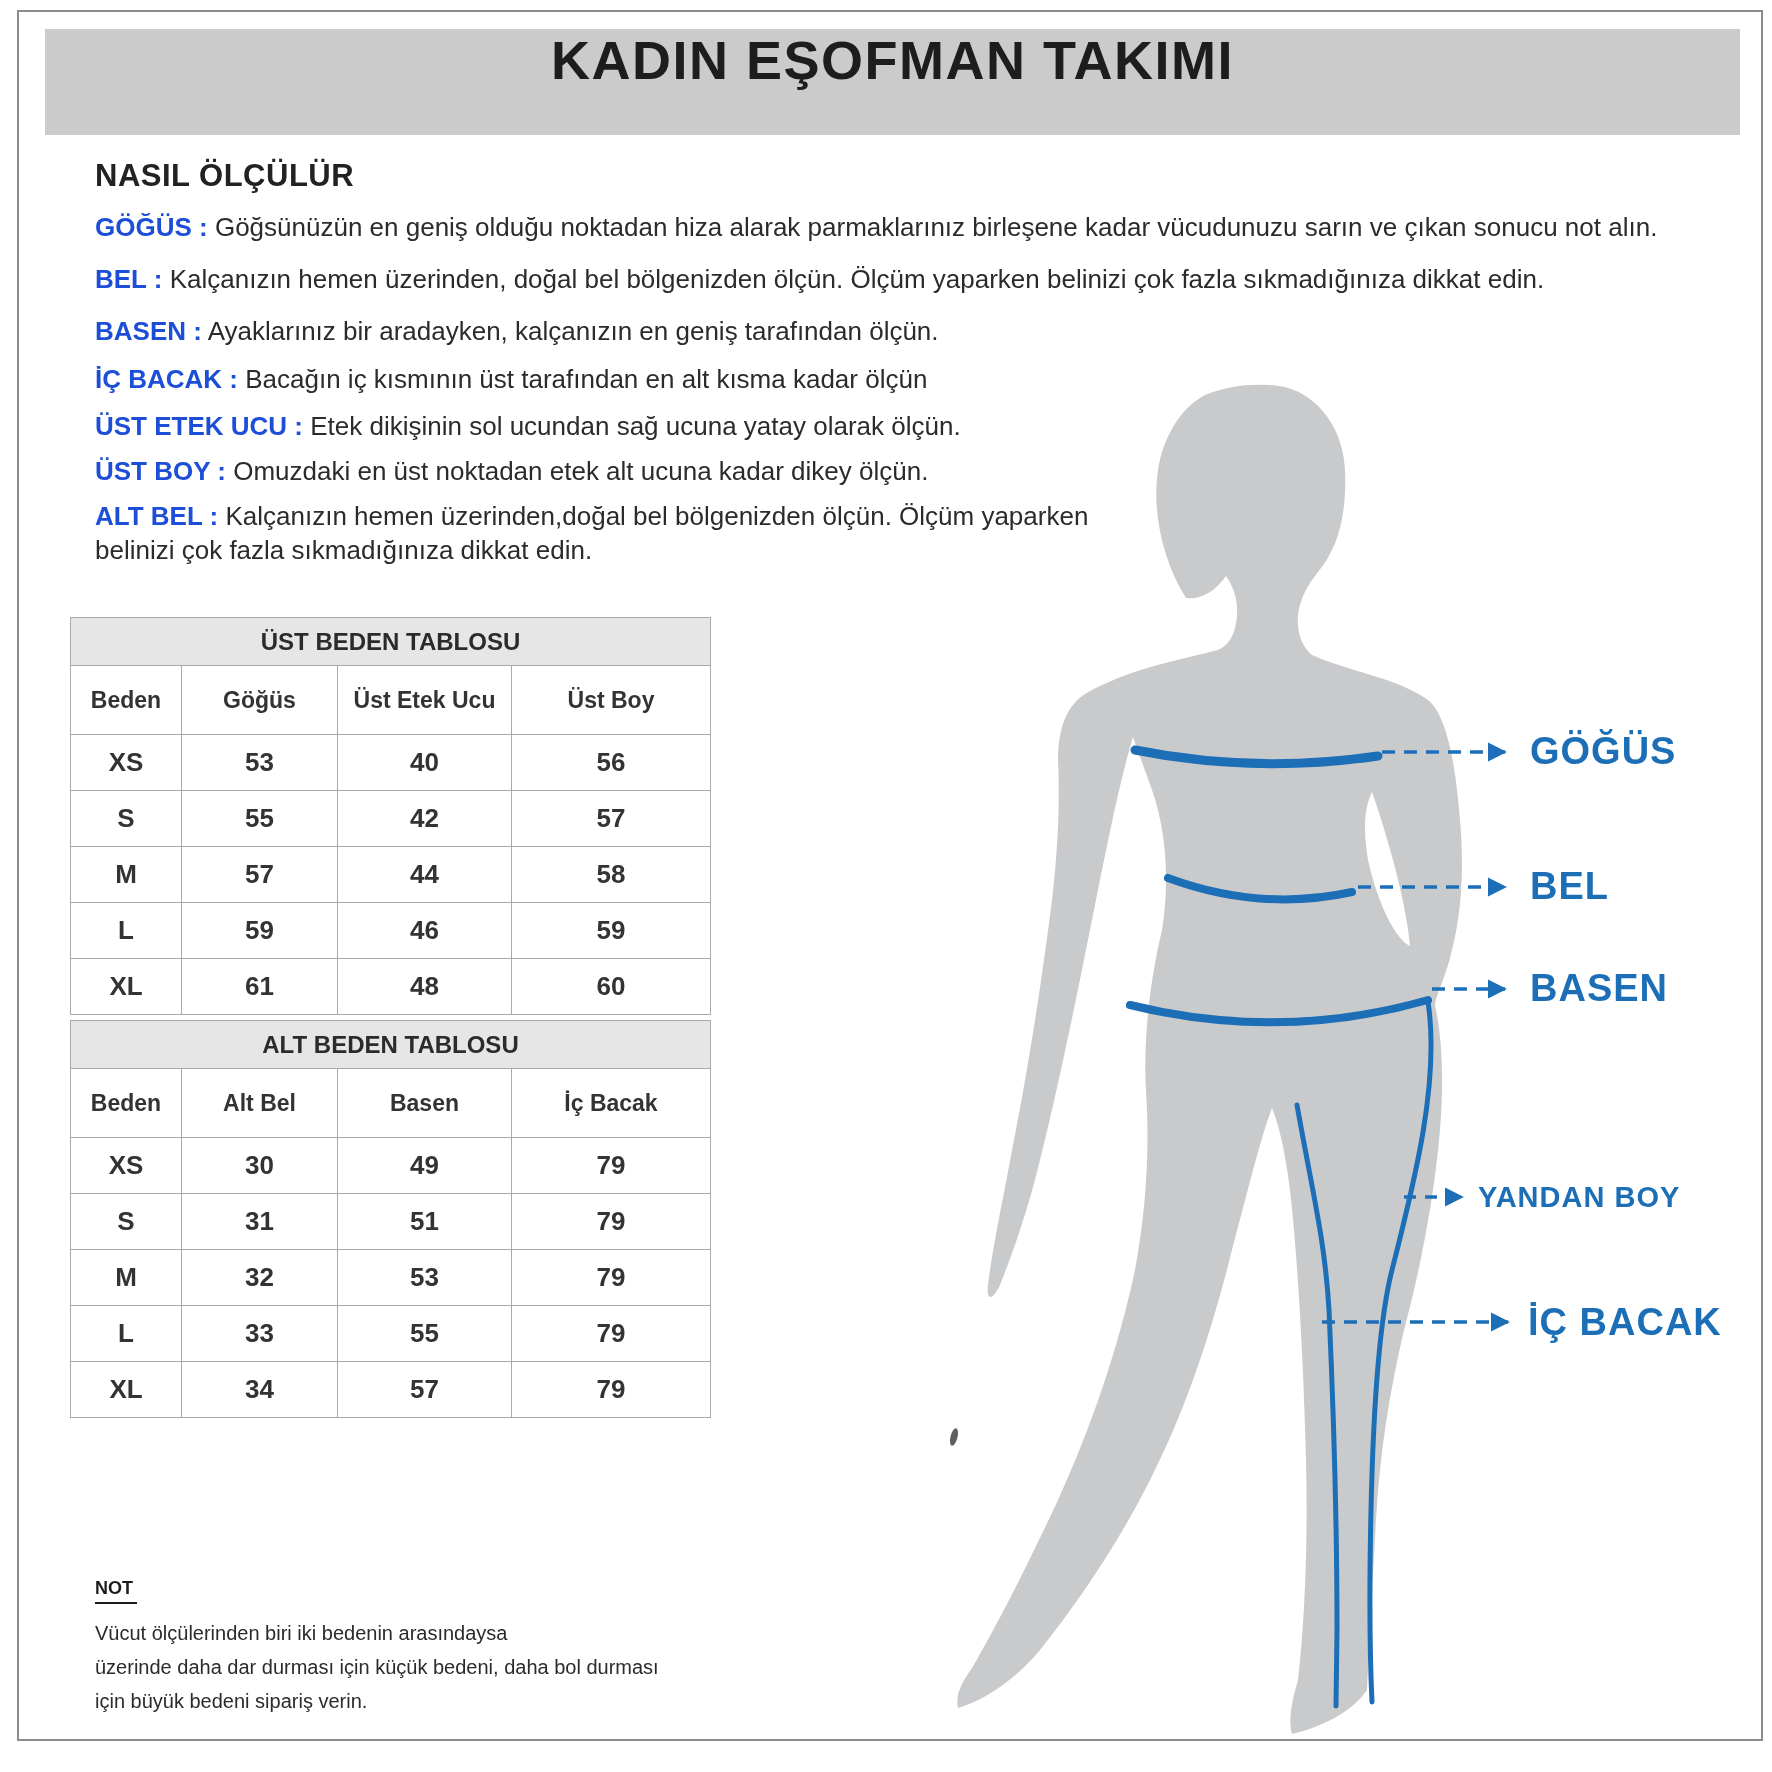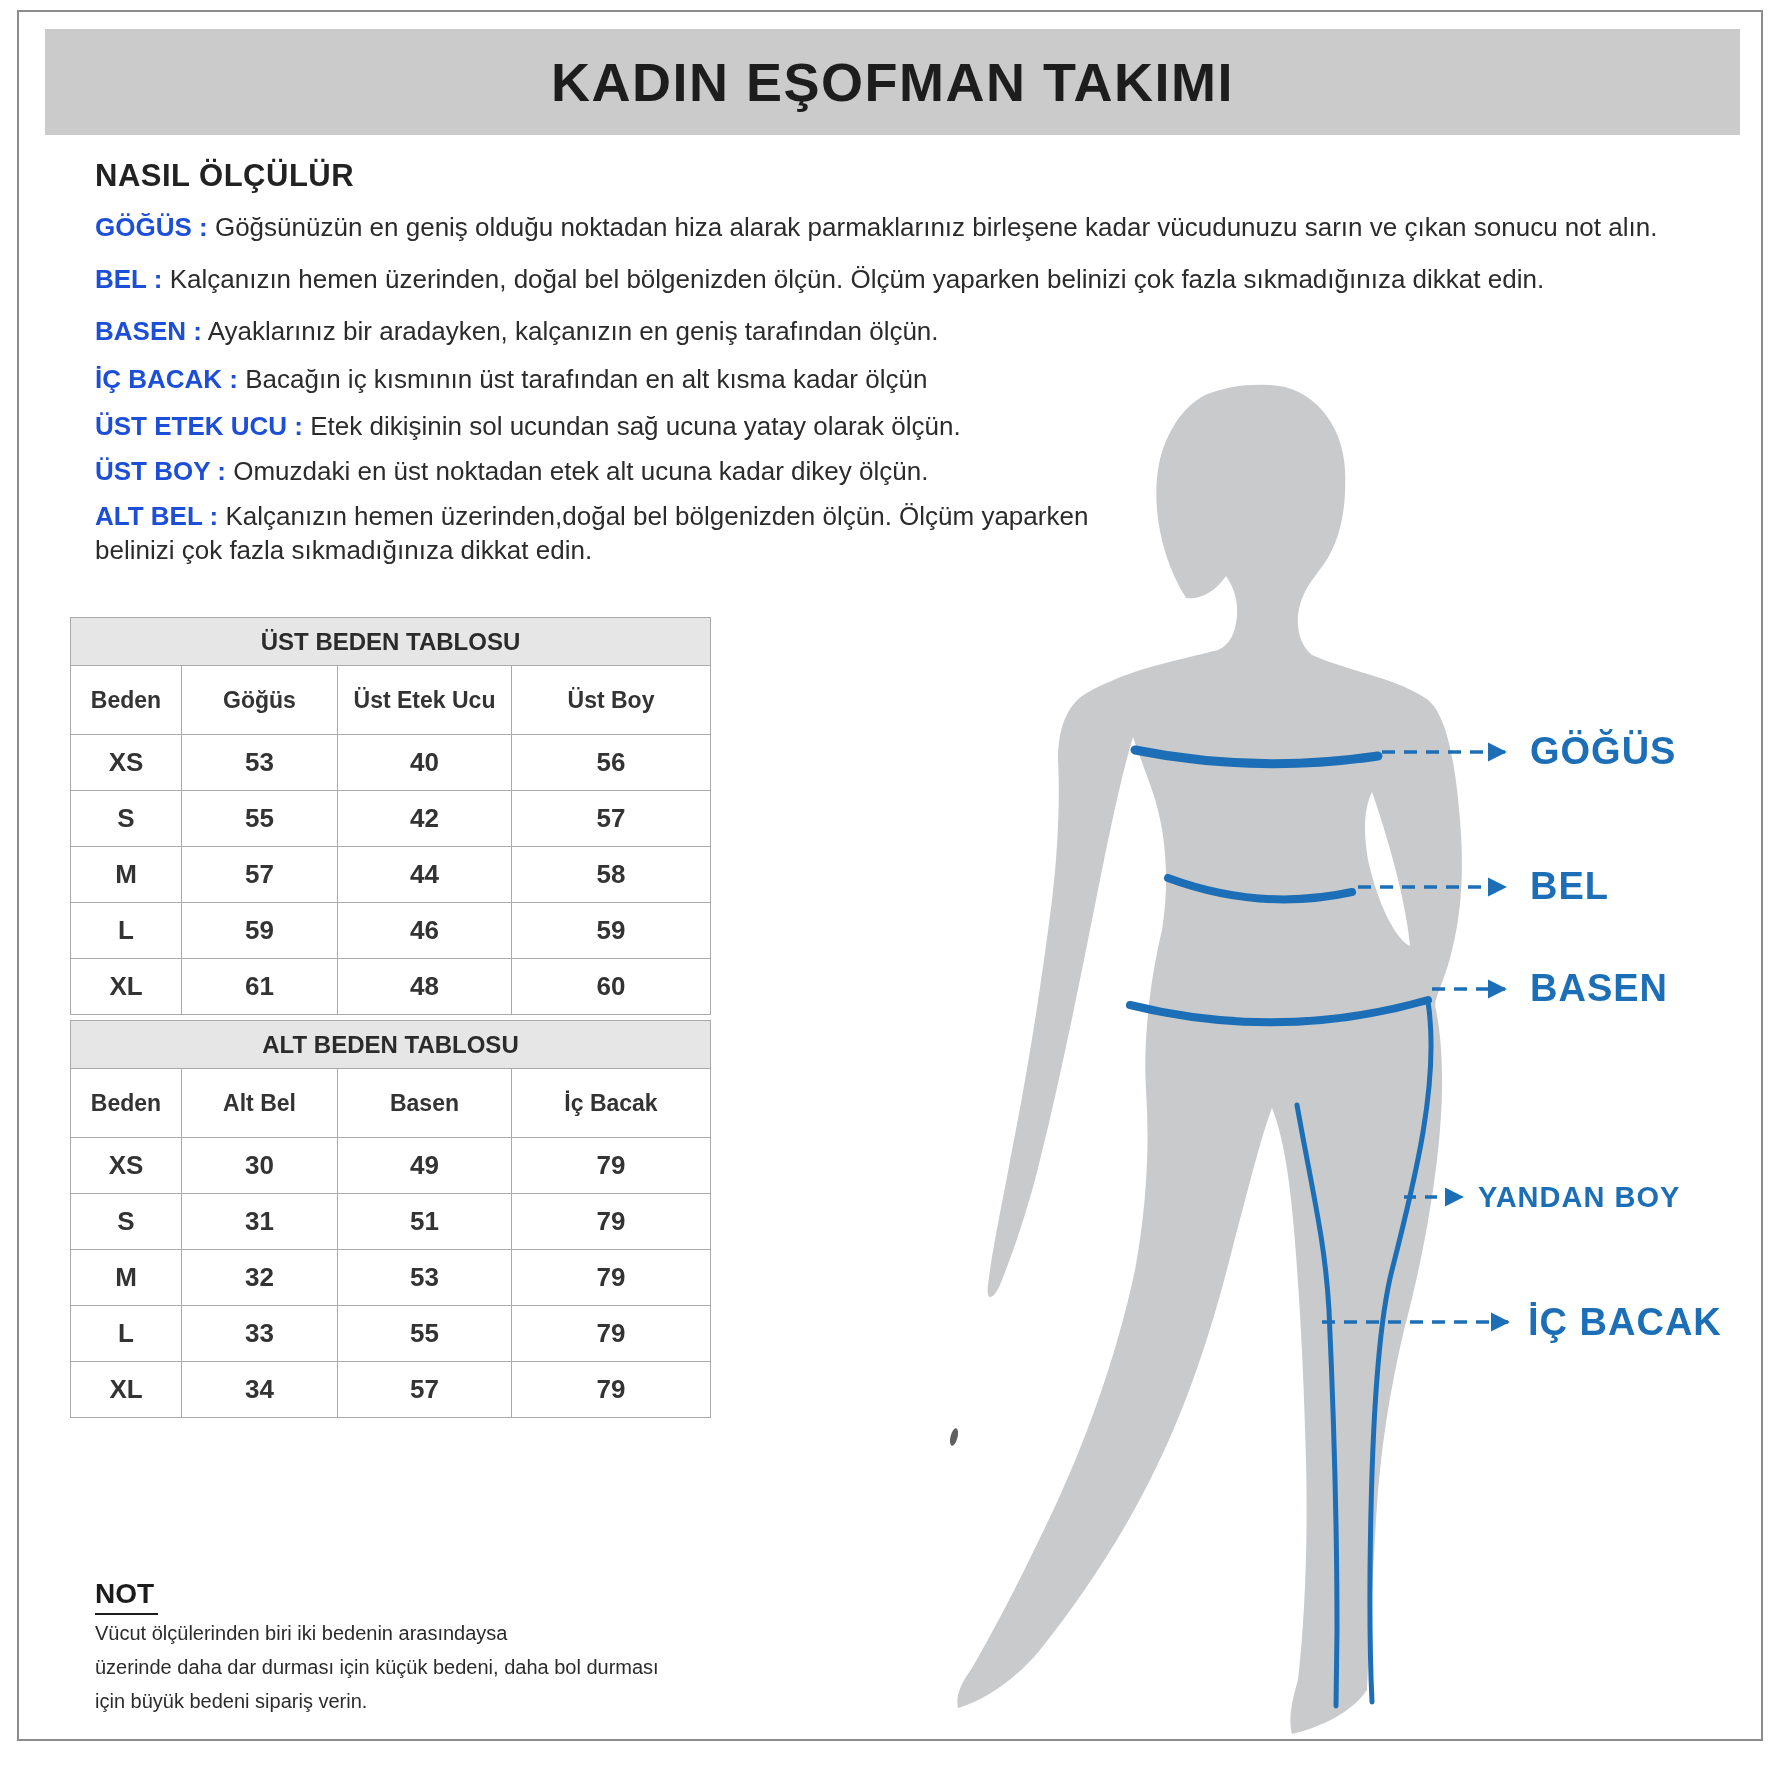--- a/index.html
+++ b/index.html
@@ -3,38 +3,38 @@
 <meta charset="utf-8">
 <style>
   html,body{margin:0;padding:0;background:#ffffff;}
   body{width:1772px;height:1772px;position:relative;overflow:hidden;
        font-family:"Liberation Sans", sans-serif;color:#2a2a2a;}
   .abs{position:absolute;}
   
   .page-frame{left:17px;top:10px;width:1746px;height:1731px;border:2px solid #8d8d8d;box-sizing:border-box;}
   
   .header-bar{left:45px;top:29px;width:1695px;height:106px;background:#cbcbcb;
-              display:flex;align-items:center;justify-content:center;}
+              display:flex;align-items:flex-start;justify-content:center;}
   .page-title{font-size:54px;font-weight:800;letter-spacing:1.5px;color:#1d1d1d;}
   
   .section-heading{left:95px;top:158px;font-size:31px;font-weight:700;color:#222;letter-spacing:.5px;}
   .measure-item{left:95px;font-size:26px;line-height:34px;color:#2b2b2b;}
   .measure-item .term{font-weight:700;color:#1d4ed8;}
   .nowrap{white-space:nowrap;}
   .wrap-altbel{max-width:1035px;}
   
   .size-table{position:absolute;left:70px;width:640px;border-collapse:collapse;table-layout:fixed;}
   .size-table td,.size-table th{border:1px solid #a9a9a9;text-align:center;vertical-align:middle;
        color:#333;background:#fff;}
   .size-table .band{background:#e6e6e6;font-size:24px;font-weight:700;height:45px;color:#2b2b2b;}
   .size-table .hdr{height:66px;font-size:23px;font-weight:700;}
   .size-table .cell{height:53px;font-size:26px;font-weight:700;margin-left:28px;}
   .c0{width:111px;} .c1{width:156px;} .c2{width:174px;} .c3{width:199px;}
   
-  .note-heading{left:95px;top:1578px;font-size:28px;font-weight:700;color:#1c1c1c;
+  .note-heading{left:95px;top:1578px;font-size:18px;font-weight:700;color:#1c1c1c;
        border-bottom:2px solid #1c1c1c;padding:0 4px 3px 0;}
   .note-line{left:95px;font-size:20px;color:#2b2b2b;}
   
   .diagram-svg{left:0;top:0;width:1772px;height:1772px;pointer-events:none;}
   .diag-label{font-family:"Liberation Sans",sans-serif;font-weight:700;fill:#1c6fb6;letter-spacing:1px;}
   .lbl-big{font-size:38px;}
   .lbl-small{font-size:29px;}
 </style>
 </head>
 <body>

